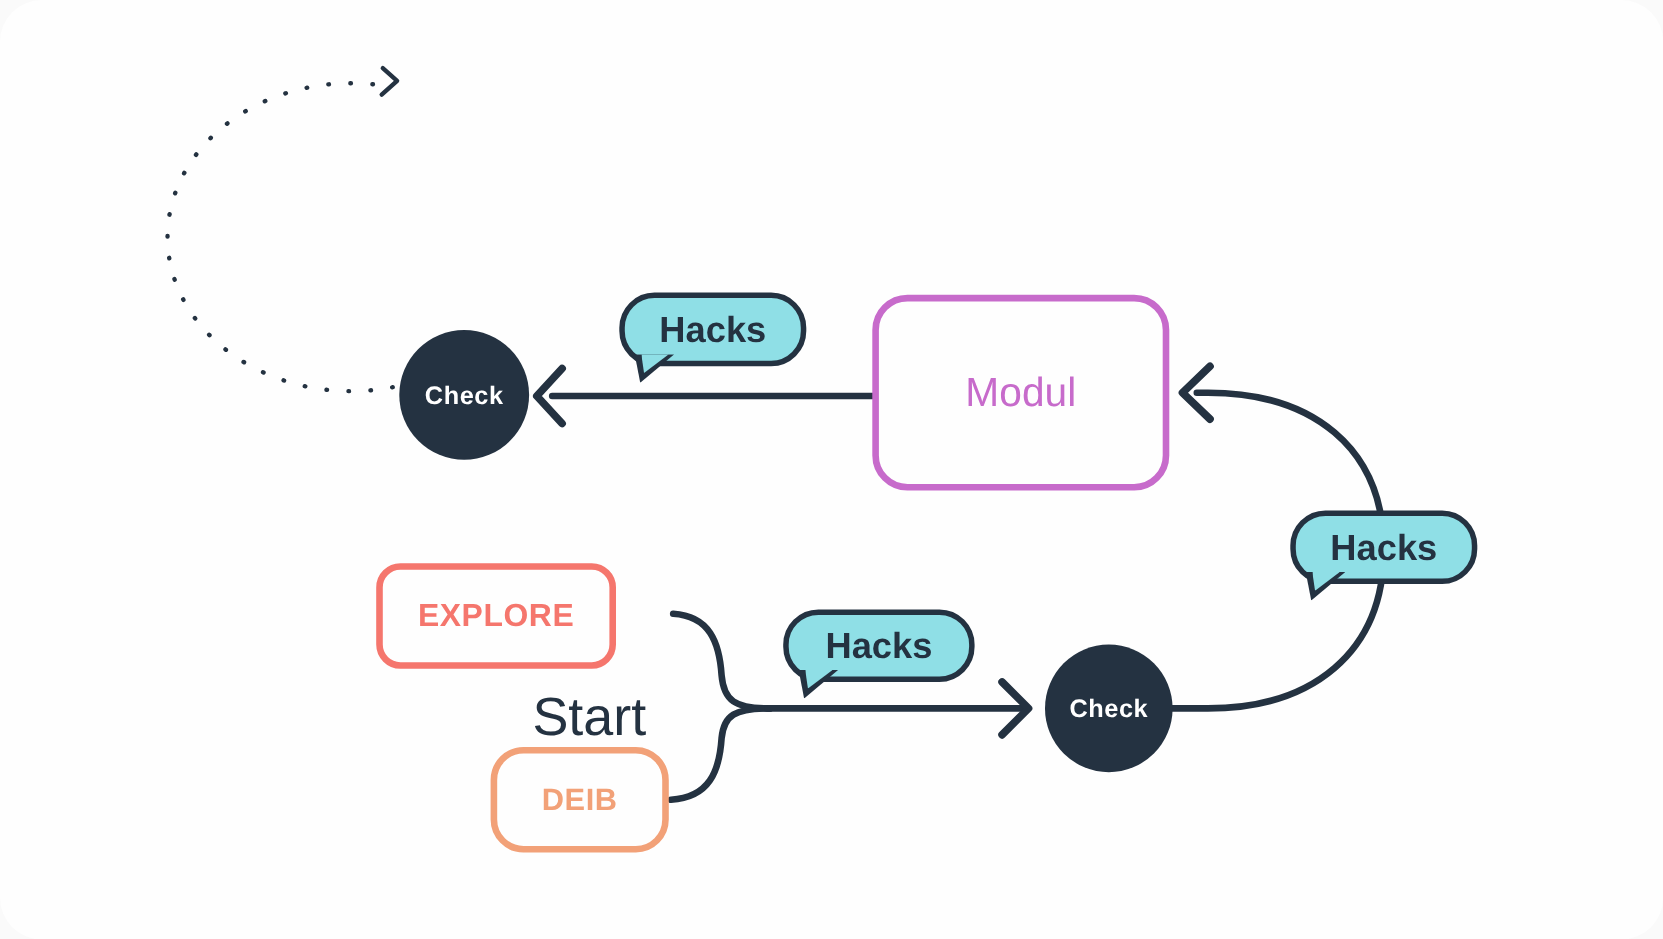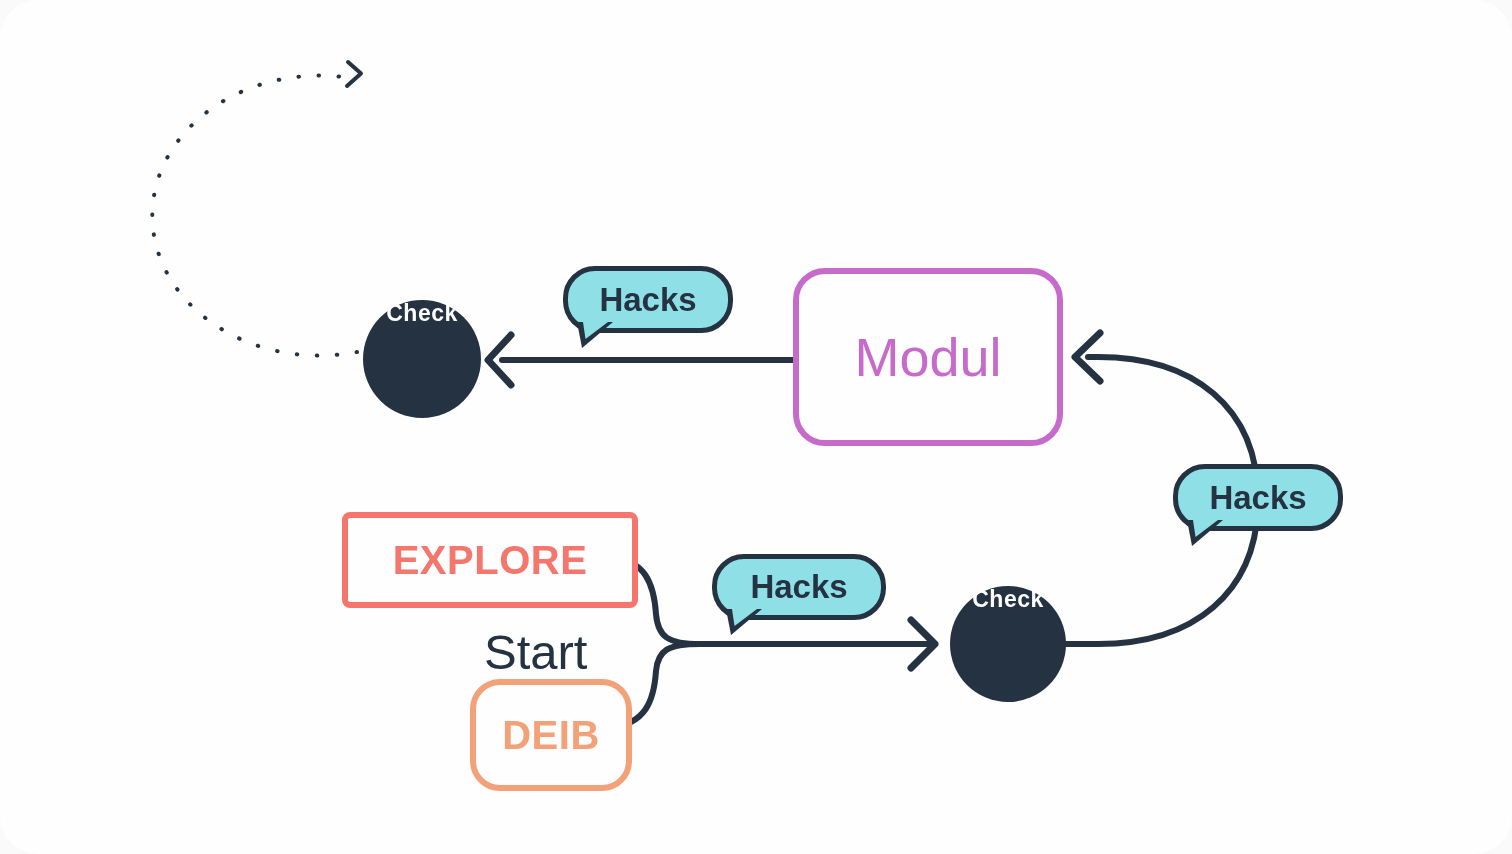--- a/index.html
+++ b/index.html
@@ -20,44 +20,44 @@
   .connector-layer{position:absolute;left:0;top:0;z-index:1;}
   .connector-layer path{stroke:var(--navy);fill:none;}
   .line{stroke-width:6px;stroke-linecap:round;}
   .chev{stroke-width:7px;stroke-linecap:round;stroke-linejoin:round;}
   .chev-thin{stroke-width:4px;stroke-linecap:round;stroke-linejoin:round;}
   .dots{stroke-width:4px;stroke-linecap:round;stroke-dasharray:0.5 19.5;}
 
   .node-circle{
     position:absolute;z-index:2;border-radius:50%;
     background:var(--navy);color:var(--text-on-dark);
-    display:flex;align-items:flex-start;justify-content:center;
+    display:flex;align-items:center;justify-content:center;
     font-size:23px;font-weight:700;letter-spacing:.5px;
   }
   .check-top{left:363px;top:300px;width:118px;height:118px;}
   .check-bottom{left:950px;top:586px;width:116px;height:116px;}
 
   .node-box{
     position:absolute;z-index:2;background:var(--card);
     display:flex;align-items:center;justify-content:center;
   }
   .modul-box{
     left:793px;top:268px;width:270px;height:178px;
     border:6px solid var(--purple);border-radius:32px;
-    color:var(--purple);font-size:54px;font-weight:500;
+    color:var(--purple);font-size:37px;font-weight:500;
   }
   .explore-box{
-    left:342px;top:512px;width:296px;height:96px;
-    border:6px solid var(--salmon);border-radius:8px;
-    color:var(--salmon);font-size:40px;font-weight:600;letter-spacing:.5px;
+    left:342px;top:512px;width:218px;height:96px;
+    border:6px solid var(--salmon);border-radius:22px;
+    color:var(--salmon);font-size:29px;font-weight:600;letter-spacing:.5px;
   }
   .deib-box{
-    left:446px;top:679px;width:162px;height:112px;
+    left:446px;top:679px;width:162px;height:96px;
     border:6px solid var(--orange);border-radius:30px;
-    color:var(--orange);font-size:40px;font-weight:600;letter-spacing:.5px;margin-left:24px;
+    color:var(--orange);font-size:28px;font-weight:600;letter-spacing:.5px;
   }
   .start-label{
     position:absolute;z-index:2;left:484px;top:624px;
     color:var(--navy);font-size:49px;font-weight:500;
   }
 
   .bubble{
     position:absolute;z-index:3;background:var(--teal);
     border:5px solid var(--navy);border-radius:32px;
     display:flex;align-items:center;justify-content:center;

